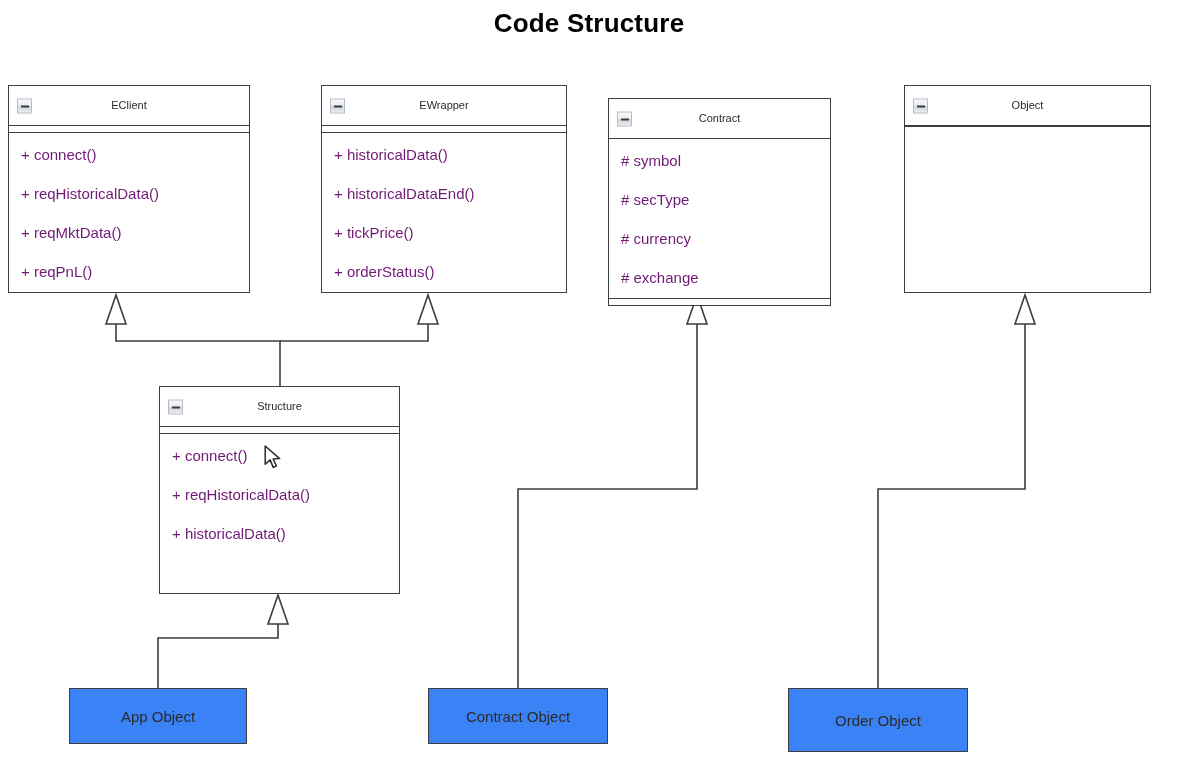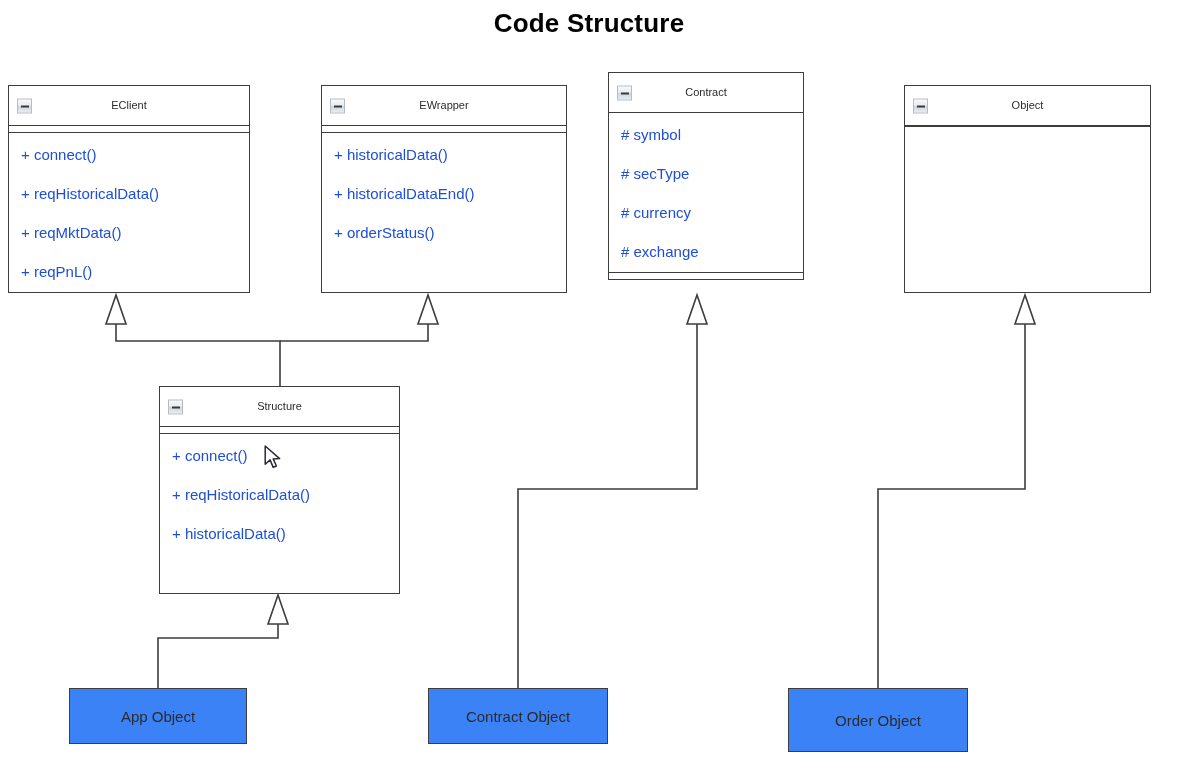--- a/index.html
+++ b/index.html
@@ -107,21 +107,21 @@
     border-top: 1.4px solid #3d3d3d;
     background: #ffffff;
   }
 
   .uml-compartment {
     box-sizing: border-box;
     padding: 12px 0 0 0;
   }
   .uml-member {
     font-size: 15px;
-    color: #1d4ed8;
+    color: #701a75;
     padding: 0 0 0 12px;
     height: 39px;
     line-height: 20px;
     white-space: nowrap;
   }
 
   
   .object-box {
     position: absolute;
     box-sizing: border-box;
@@ -188,25 +188,26 @@
 
   <div class="uml-class" style="left:321px; top:85px; width:246px; height:208px;">
     <div class="uml-header">
       <span class="collapse-icon"></span>
       <span class="uml-header-name">EWrapper</span>
     </div>
     <div class="uml-empty-strip"></div>
     <div class="uml-compartment">
       <div class="uml-member">+ historicalData()</div>
       <div class="uml-member">+ historicalDataEnd()</div>
+      <div class="uml-member">+ tickPrice()</div>
       <div class="uml-member">+ orderStatus()</div>
     </div>
   </div>
 
-  <div class="uml-class" style="left:608px; top:72px; width:196px; height:208px;">
+  <div class="uml-class" style="left:608px; top:98px; width:223px; height:208px;">
     <div class="uml-header">
       <span class="collapse-icon"></span>
       <span class="uml-header-name">Contract</span>
     </div>
     <div class="uml-compartment" style="height:159px;">
       <div class="uml-member"># symbol</div>
       <div class="uml-member"># secType</div>
       <div class="uml-member"># currency</div>
       <div class="uml-member"># exchange</div>
     </div>

